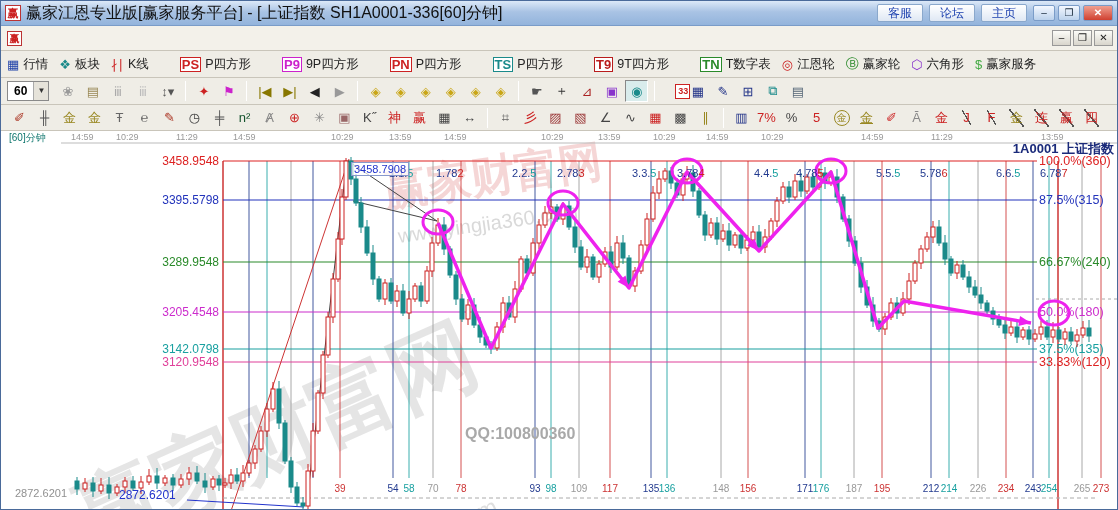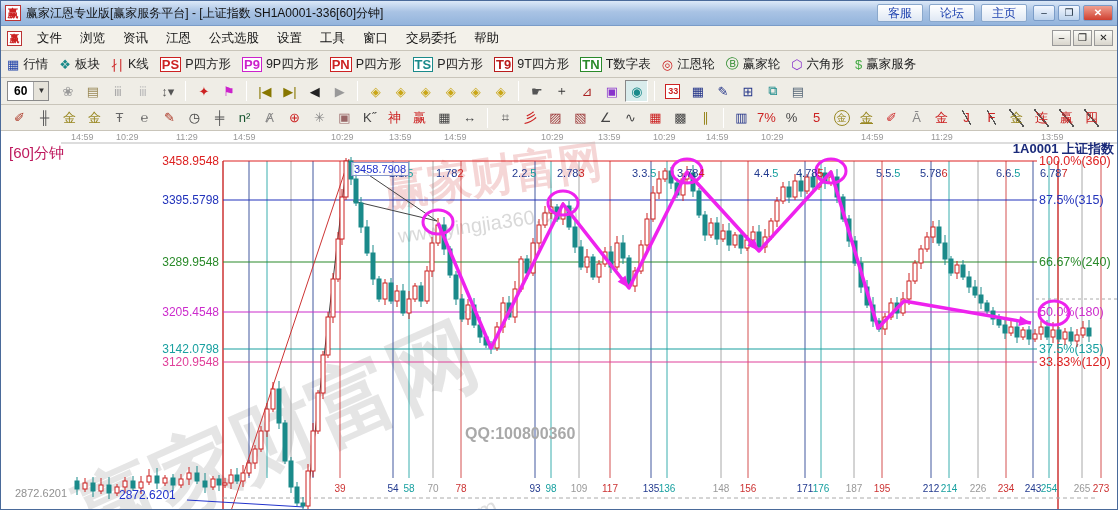--- a/index.html
+++ b/index.html
@@ -2,53 +2,53 @@
 <html><head>
 <meta charset="utf-8">
 <style>
   html,body{margin:0;padding:0;background:#888;}
   *{box-sizing:border-box;font-family:"Liberation Sans",sans-serif;}
   #app{position:relative;width:1118px;height:510px;background:#efefe8;overflow:hidden;border:1px solid #4a6a9a;}
   
   .titlebar{position:absolute;left:0;top:0;width:100%;height:25px;
     background:linear-gradient(#dce9f8,#a9c3e4 45%,#93b4dc);display:flex;align-items:center;padding:0 4px;border-bottom:1px solid #7a9cc8;}
   .t-logo{width:16px;height:16px;background:#fff;border:1px solid #b33;color:#c22;font-weight:bold;font-size:11px;line-height:14px;text-align:center;margin-right:5px;}
-  .t-title{font-size:12px;color:#111;flex:0 1 auto;white-space:nowrap;}
+  .t-title{font-size:16px;color:#111;flex:0 1 auto;white-space:nowrap;}
   .t-spacer{flex:1;}
   .t-btn{height:18px;padding:0 10px;margin:0 3px;font-size:12px;color:#1a3fae;background:linear-gradient(#ffffff,#dfe8f4);border:1px solid #8aa8cc;border-radius:2px;line-height:16px;}
   .win-btn{width:22px;height:16px;margin-left:3px;font-size:10px;line-height:14px;text-align:center;color:#234;background:linear-gradient(#f4f8ff,#bcd2ec);border:1px solid #7a9cc8;border-radius:2px;}
   .win-close{background:linear-gradient(#f0a090,#d04030);color:#fff;font-weight:bold;width:30px;}
   
   .menubar{position:absolute;left:0;top:25px;width:100%;height:25px;background:#f3f1ea;border-bottom:1px solid #c9c5ba;display:flex;align-items:center;padding:0 4px;}
   .m-logo{width:15px;height:15px;border:1px solid #b33;color:#c22;font-weight:bold;font-size:10px;line-height:13px;text-align:center;margin:0 6px 0 2px;background:#fff;}
   .menu-item{padding:3px 9px;font-size:12.5px;color:#111;}
   .mdi{margin-left:auto;display:flex;}
   .mdi-btn{width:19px;height:16px;margin-left:2px;font-size:10px;line-height:14px;text-align:center;border:1px solid #999;background:linear-gradient(#fcfcf8,#d8d5cc);color:#222;}
   
   .tbar{position:absolute;left:0;width:100%;display:flex;align-items:center;background:#efede6;border-bottom:1px solid #c9c5ba;padding:0 6px;}
   #tb1{top:50px;height:27px;}
   #tb2{top:77px;height:27px;}
   #tb3{top:104px;height:26px;}
   .tb1-item{display:flex;align-items:center;margin-right:11px;font-size:12.5px;color:#222;white-space:nowrap;}
   .tb1-item .ic{margin-right:4px;font-size:13px;}
-  .icbox{display:inline-block;min-width:15px;height:15px;border:1px solid currentColor;font-size:9px;font-weight:bold;line-height:13px;text-align:right;padding:0 1px;background:#fff;}
+  .icbox{display:inline-block;min-width:15px;height:15px;border:1px solid currentColor;font-size:9px;font-weight:bold;line-height:13px;text-align:right;padding:0 1px;background:#fff;margin-left:20px;}
   .tbtn{width:23px;height:22px;display:flex;align-items:center;justify-content:center;font-size:13px;margin:0 1px;border:1px solid transparent;white-space:nowrap;}
   .tbtn.pressed{border:1px solid #888;border-right-color:#fff;border-bottom-color:#fff;background:#d9ecec;}
   .tsep{width:1px;height:20px;background:#bbb;border-right:1px solid #fff;margin:0 5px;}
   .combo{display:flex;align-items:center;border:1px solid #8a8a8a;background:#fff;height:20px;margin-right:6px;}
   .combo .val{padding:0 6px;font-size:12px;font-weight:bold;}
   .combo .arr{width:15px;height:18px;background:#e6e3da;border-left:1px solid #aaa;font-size:8px;line-height:18px;text-align:center;color:#333;}
   .circ{border:1px solid currentColor;border-radius:50%;padding:0 2px;font-size:10px;}
   .undl{text-decoration:underline;}
   .diag{background:linear-gradient(to top right,transparent 46%,#555 46%,#555 54%,transparent 54%);padding:0 1px;}
   
   #chart{position:absolute;left:0;top:130px;width:1118px;height:380px;background:#fff;}
   #chart svg{position:absolute;left:0;top:0;}
   .ov{position:absolute;white-space:nowrap;}
-  #period-label{left:8px;top:13px;color:#be185d;font-size:15px;}
+  #period-label{left:8px;top:0;color:#0f766e;font-size:10px;}
   #symbol-label{right:5px;top:9px;color:#1a2a7a;font-size:13px;font-weight:bold;}
   #peak-label{left:350px;top:31px;color:#2233cc;font-size:11px;border:1px solid #8899cc;padding:0 2px;background:rgba(255,255,255,.7);}
   #low-gray{left:14px;top:356px;color:#909090;font-size:11px;}
   #low-blue{left:118px;top:357px;color:#2233cc;font-size:12px;}
   #overlay-title{left:470px;top:258px;color:#e11515;font-size:23px;font-weight:bold;}
   #overlay-qq{left:464px;top:294px;color:#a9a9a9;font-size:16px;font-weight:bold;}
 </style>
 </head>
 <body>
 
@@ -61,32 +61,20 @@
     <div class="t-btn">客服</div>
     <div class="t-btn">论坛</div>
     <div class="t-btn">主页</div>
     <div class="win-btn">–</div>
     <div class="win-btn">❐</div>
     <div class="win-btn win-close">✕</div>
   </div>
 
   <div class="menubar">
     <div class="m-logo">赢</div>
-    <div id="menu-items" style="display:flex;">
-        <div class="menu-item">文件</div>
-        <div class="menu-item">浏览</div>
-        <div class="menu-item">资讯</div>
-        <div class="menu-item">江恩</div>
-        <div class="menu-item">公式选股</div>
-        <div class="menu-item">设置</div>
-        <div class="menu-item">工具</div>
-        <div class="menu-item">窗口</div>
-        <div class="menu-item">交易委托</div>
-        <div class="menu-item">帮助</div>
-      </div>
     <div class="mdi">
       <div class="mdi-btn">–</div>
       <div class="mdi-btn">❐</div>
       <div class="mdi-btn">✕</div>
     </div>
   </div>
 
   <div id="tb1" class="tbar">
       <div class="tb1-item">
         <span class="ic" style="color: rgb(34, 68, 170);">▦</span>

